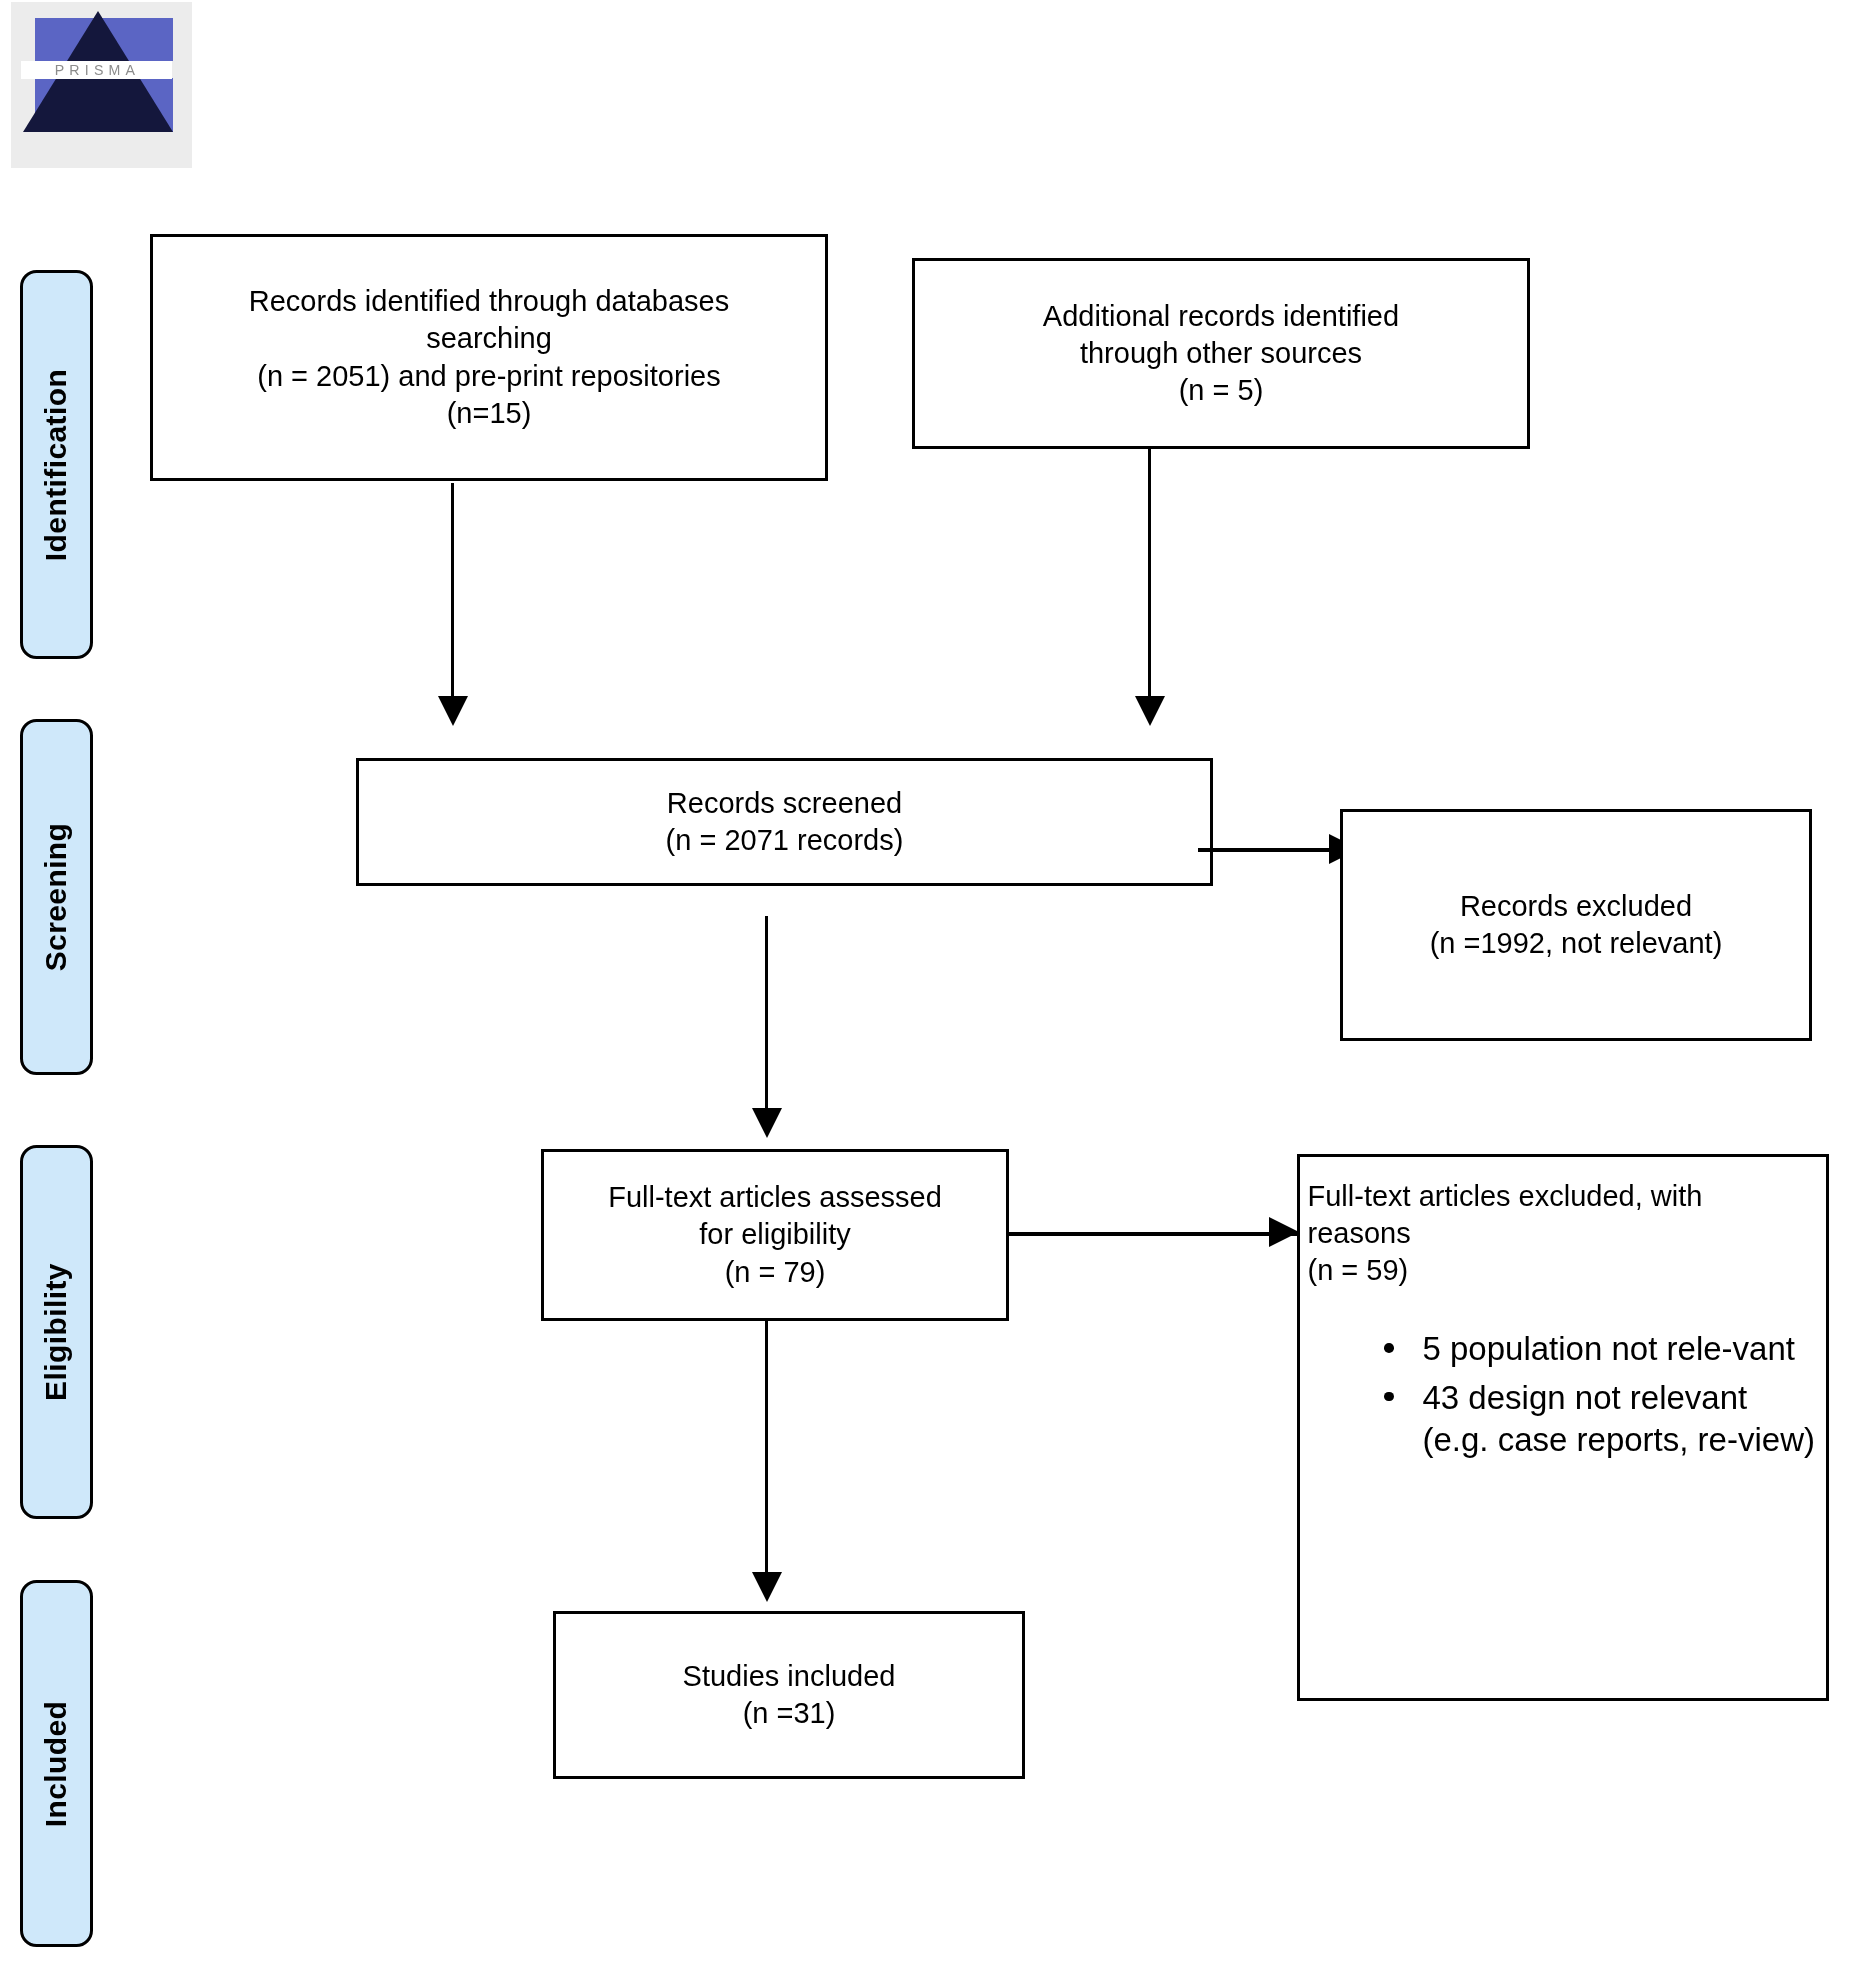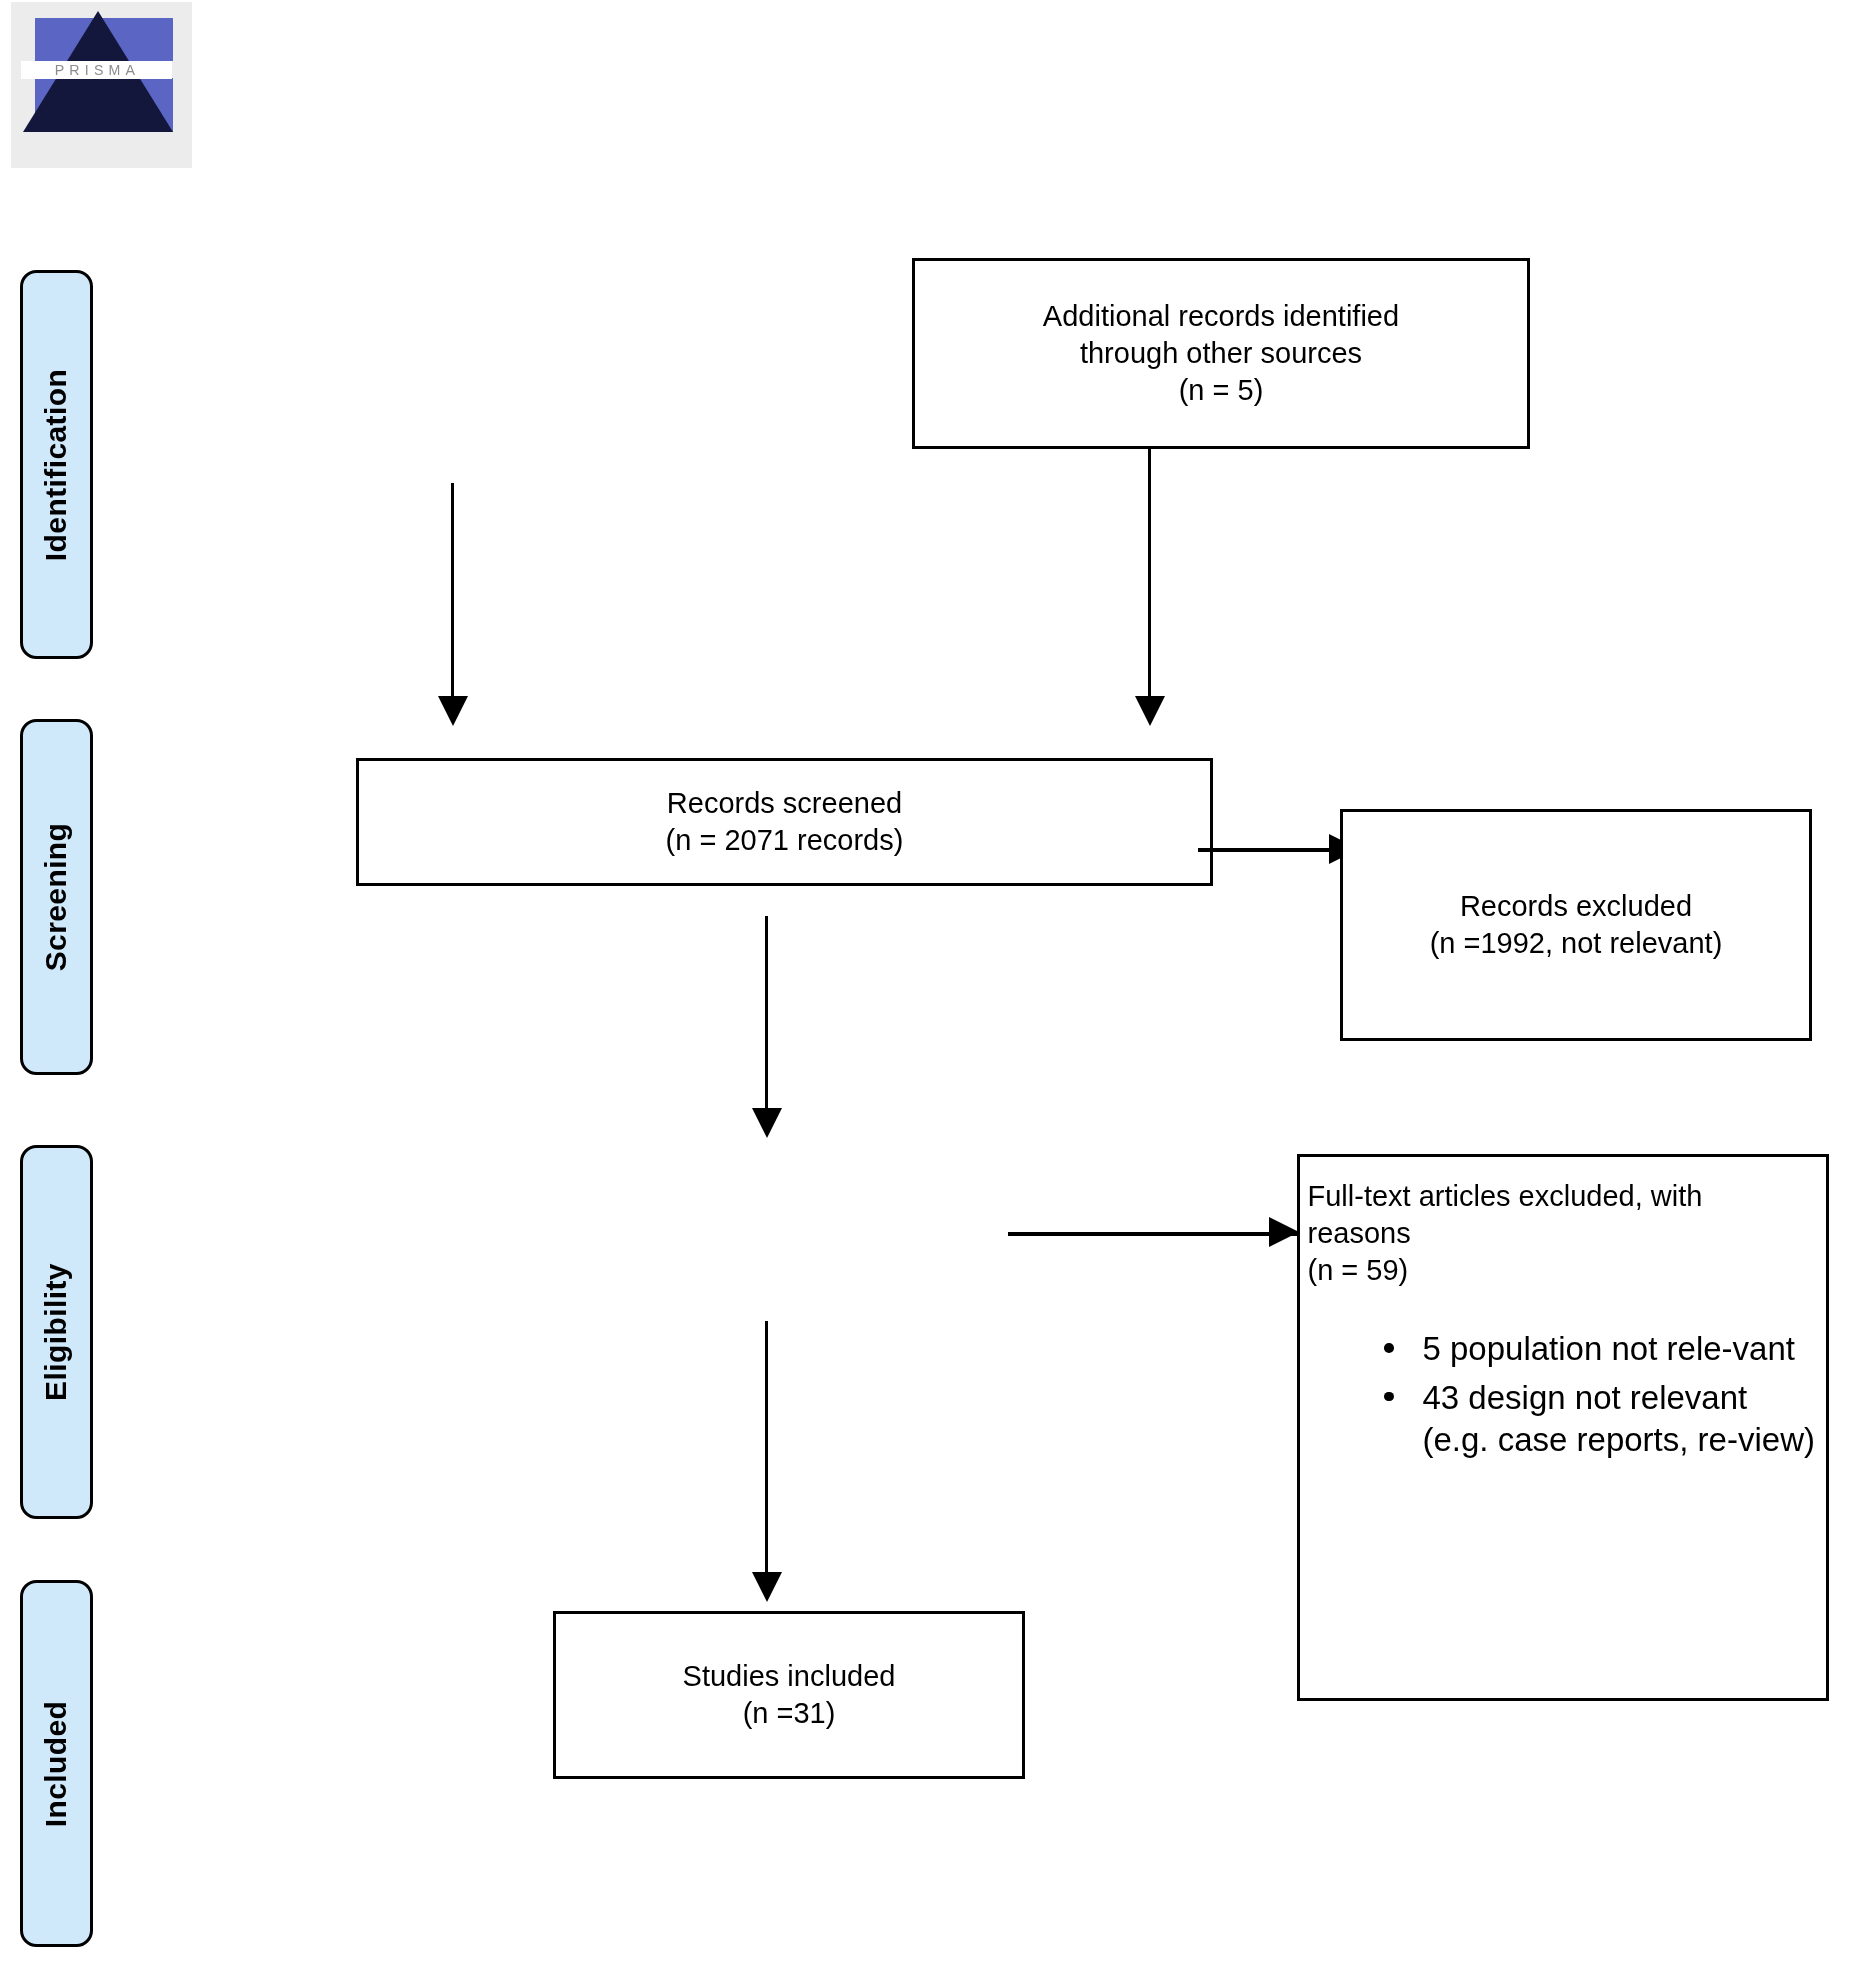--- a/index.html
+++ b/index.html
@@ -196,20 +196,26 @@
   <div class="pill" style="left:19.5px; top:719px; width:73px; height:356px;">
     <span class="pill-label">Screening</span>
   </div>
   <div class="pill" style="left:19.5px; top:1145px; width:73px; height:374px;">
     <span class="pill-label">Eligibility</span>
   </div>
   <div class="pill" style="left:19.5px; top:1580px; width:73px; height:367px;">
     <span class="pill-label">Included</span>
   </div>
 
+  <div class="box" style="left:150px; top:234px; width:678px; height:247px;">
+    <span class="line">Records identified through databases</span>
+    <span class="line">searching</span>
+    <span class="line">(n = 2051) and pre-print repositories</span>
+    <span class="line">(n=15)</span>
+  </div>
 
   <div class="box" style="left:912px; top:258px; width:618px; height:191px;">
     <span class="line">Additional records identified</span>
     <span class="line">through other sources</span>
     <span class="line">(n = 5)</span>
   </div>
 
   <div class="vline" style="left:451px; top:483px; height:219px;"></div>
   <div class="arrow-down" style="left:438px; top:696px;"></div>
 
@@ -225,20 +231,25 @@
   <div class="arrow-right" style="left:1329px; top:834px;"></div>
 
   <div class="box" style="left:1340px; top:809px; width:472px; height:232px;">
     <span class="line">Records excluded</span>
     <span class="line">(n =1992, not relevant)</span>
   </div>
 
   <div class="vline" style="left:765px; top:916px; height:198px;"></div>
   <div class="arrow-down" style="left:752px; top:1108px;"></div>
 
+  <div class="box" style="left:541px; top:1149px; width:468px; height:172px;">
+    <span class="line">Full-text articles assessed</span>
+    <span class="line">for eligibility</span>
+    <span class="line">(n = 79)</span>
+  </div>
 
   <div class="hline" style="left:1008px; top:1232px; width:292px;"></div>
   <div class="arrow-right" style="left:1269px; top:1217px;"></div>
 
   <div class="box box-reasons" style="left:1297px; top:1154px; width:532px; height:547px;">
     <div class="reasons-head">
       <span class="line">Full-text articles excluded, with</span>
       <span class="line">reasons</span>
       <span class="line">(n = 59)</span>
     </div>

